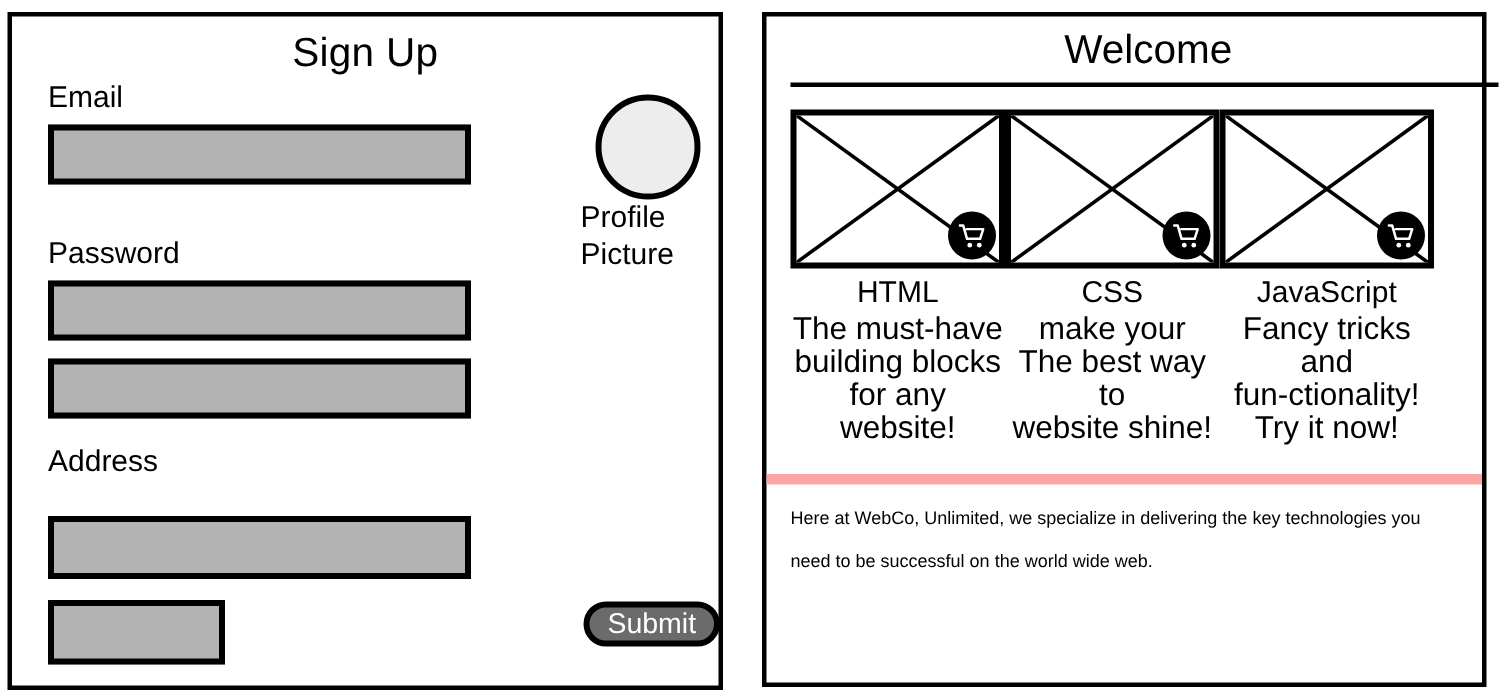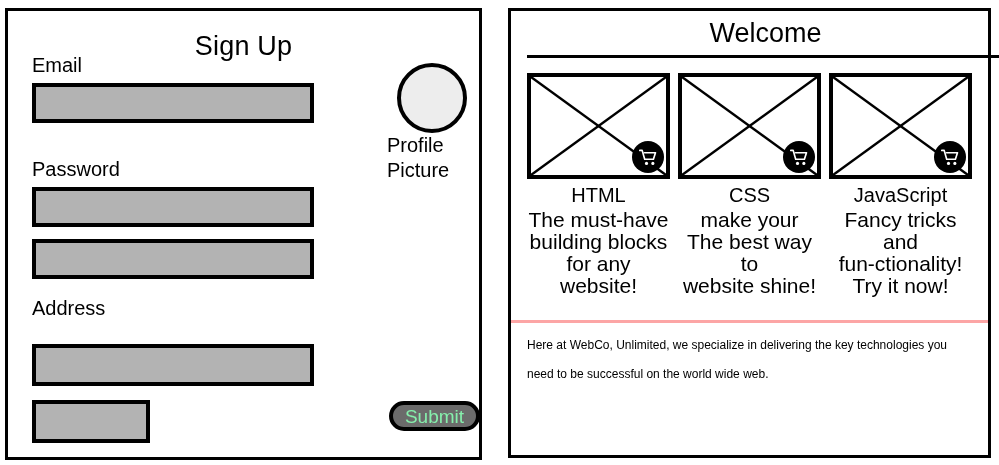--- a/index.html
+++ b/index.html
@@ -39,21 +39,20 @@
   
   .form-title {
     position: absolute;
     left: 0;
     top: 8px;
     width: 100%;
     text-align: center;
     font-size: 27px;
     line-height: 32px;
     letter-spacing: .2px;
-    margin-top: 11px;
   }
   .field-label {
     position: absolute;
     left: 24px;
     font-size: 20px;
     line-height: 24px;
   }
   .input-box {
     position: absolute;
     left: 24px;
@@ -97,21 +96,21 @@
   #submit-button {
     position: absolute;
     left: 381px;
     top: 390px;
     width: 91px;
     height: 30px;
     background: #6b6b6b;
     border: 4px solid #000000;
     border-radius: 22px;
     box-sizing: border-box;
-    color: #86efac;
+    color: #ffffff;
     font-family: "Liberation Sans", sans-serif;
     font-size: 19px;
     line-height: 1;
     padding: 0;
     cursor: pointer;
     display: flex;
     align-items: center;
     justify-content: center;
     text-align: right;
   }
@@ -133,24 +132,23 @@
     font-size: 27px;
     line-height: 32px;
   }
 
   #cards-section {
     position: absolute;
     left: 0;
     top: 47px;
     width: 100%;
     height: 265px;
-    border-bottom: 3px solid #fca5a5;
+    border-bottom: 7px solid #fca5a5;
     box-sizing: border-box;
     display: flex;
-    justify-content: space-between;
     padding: 15px 16px 0 16px;
   }
   .card {
     width: 143px;
     text-align: center;
   }
   .thumb {
     position: relative;
     width: 143px;
     height: 106px;

